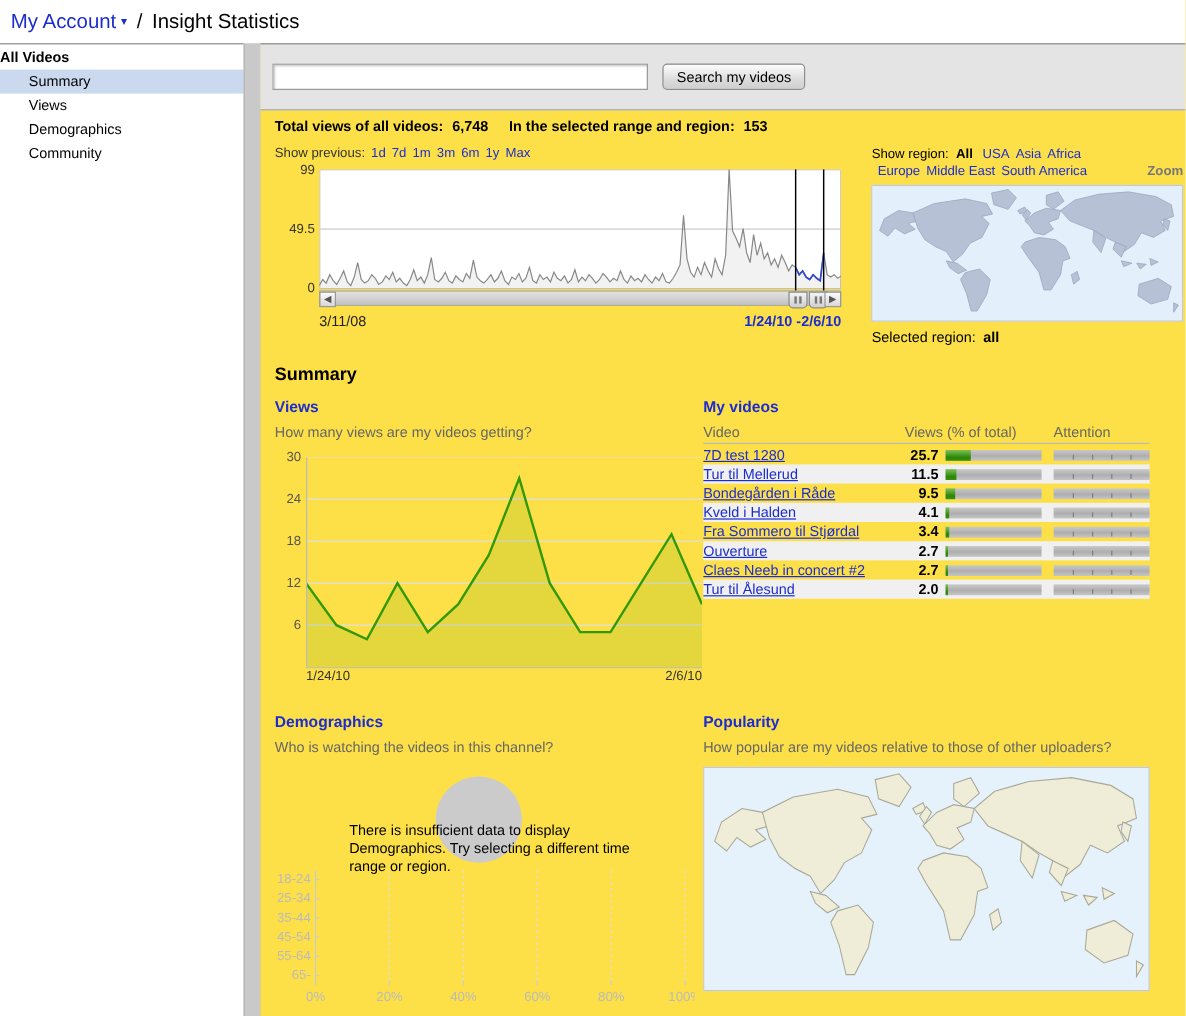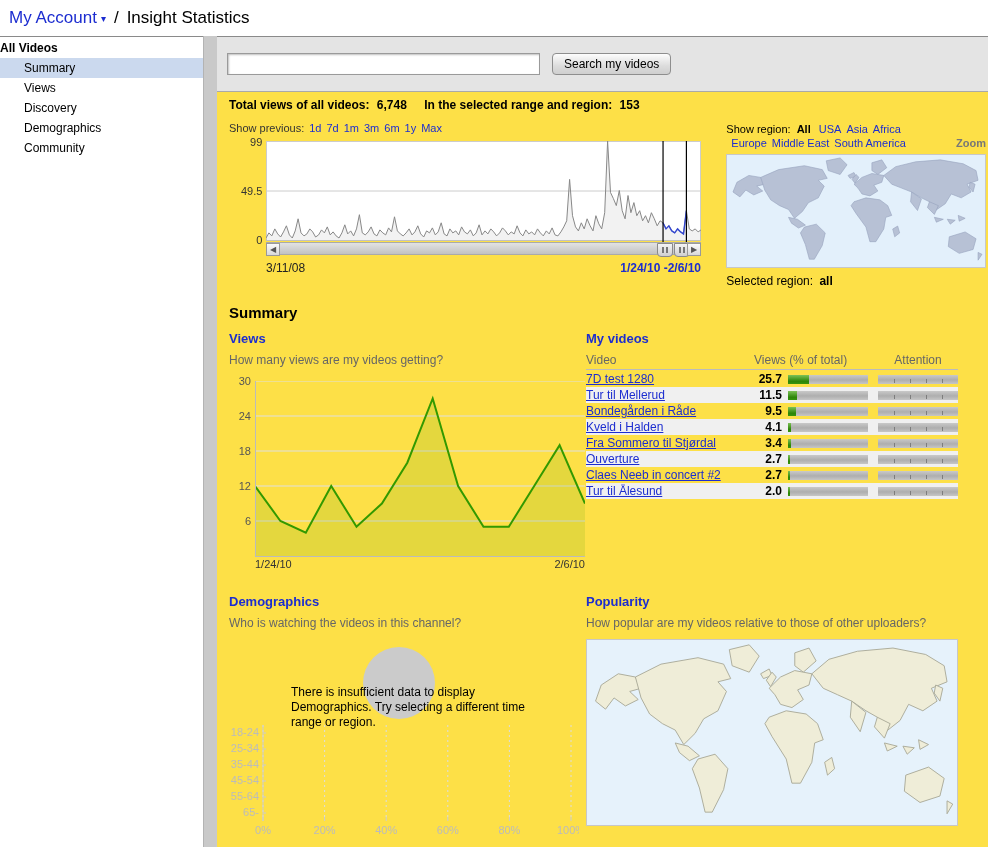--- a/index.html
+++ b/index.html
@@ -64,21 +64,21 @@
   
   .views-chart{position:relative;height:196px;}
   .vc-ylabel{position:absolute;left:0;width:22px;text-align:right;font-size:11px;color:#555;}
   .vc-svg{position:absolute;left:26px;top:5px;}
   .vc-dates{position:absolute;left:26px;top:182px;width:330px;display:flex;justify-content:space-between;font-size:11px;color:#333;}
   
   .mv-table{width:372px;}
   .mv-head{display:flex;color:#666;border-bottom:1px solid #bbb;padding-bottom:2px;margin-bottom:1px;}
   .mv-head .c1{width:168px;}
   .mv-head .c2{width:122px;}
-  .mv-head .c3{width:80px;margin-left:2px;text-align:center;}
+  .mv-head .c3{width:80px;margin-left:2px;}
   .mv-row{display:flex;align-items:center;height:16px;}
   .mv-row:nth-child(even){background:#f0f0f0;}
   .mv-title{width:168px;white-space:nowrap;overflow:hidden;}
   .mv-title a{color:#1c2dd0;text-decoration:underline;cursor:pointer;}
   .mv-val{width:34px;text-align:right;font-weight:bold;padding-right:6px;box-sizing:border-box;}
   .bar-track{width:80px;height:9px;background:linear-gradient(#c9c9c9,#aeaeae 55%,#c6c6c6);position:relative;}
   .bar-fill{position:absolute;left:0;top:0;bottom:0;background:linear-gradient(#7dc157,#2c8506 70%,#36940d);}
   .att-track{width:80px;height:9px;margin-left:10px;background:linear-gradient(#c9c9c9,#aeaeae 55%,#c6c6c6);position:relative;}
   .att-track i{position:absolute;bottom:1px;width:1px;height:4px;background:#7d7d7d;}
   
@@ -100,21 +100,20 @@
   </span>
   <span class="crumb-sep">/</span>
   <span class="crumb-title">Insight Statistics</span>
 </div>
 
 <div class="sidebar">
   <div class="sb-header">All Videos</div>
   <div>
       <div class="sb-item sel">Summary</div>
       <div class="sb-item">Views</div>
-      <div class="sb-item">Discovery</div>
       <div class="sb-item">Demographics</div>
       <div class="sb-item">Community</div>
     </div>
 </div>
 <div class="divider"></div>
 
 <div class="content">
   <div class="searchbar">
     <input class="search-input" type="text" value="" style="">
     <button class="search-btn">Search my videos</button>

